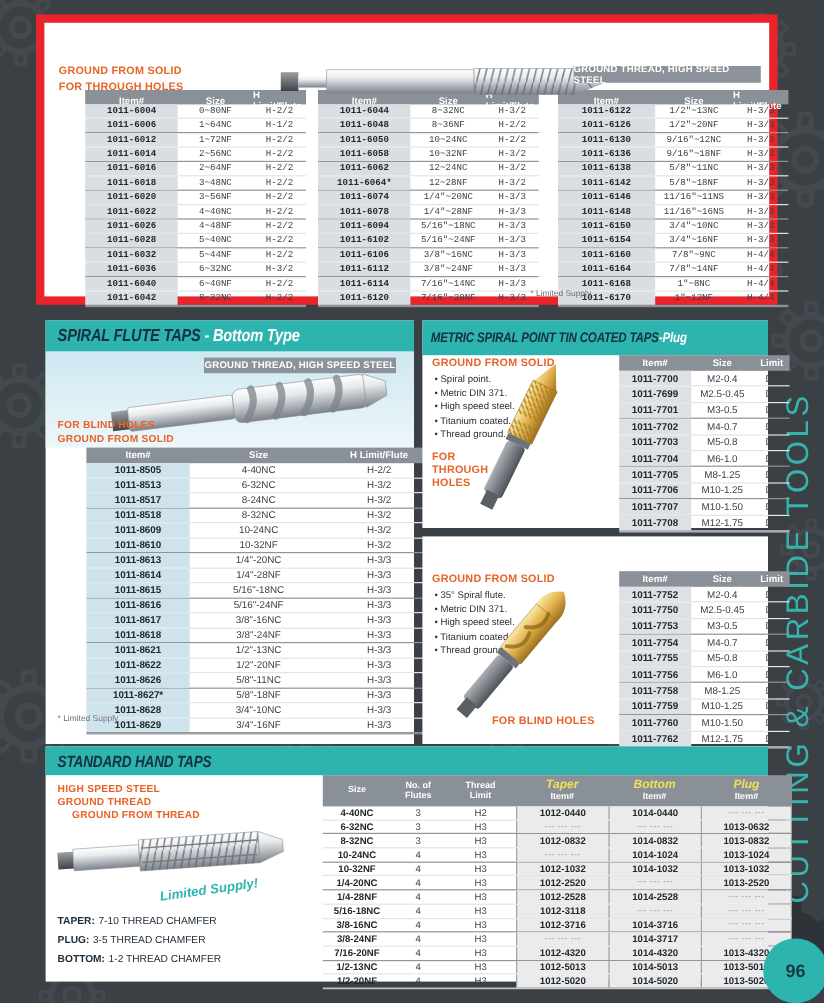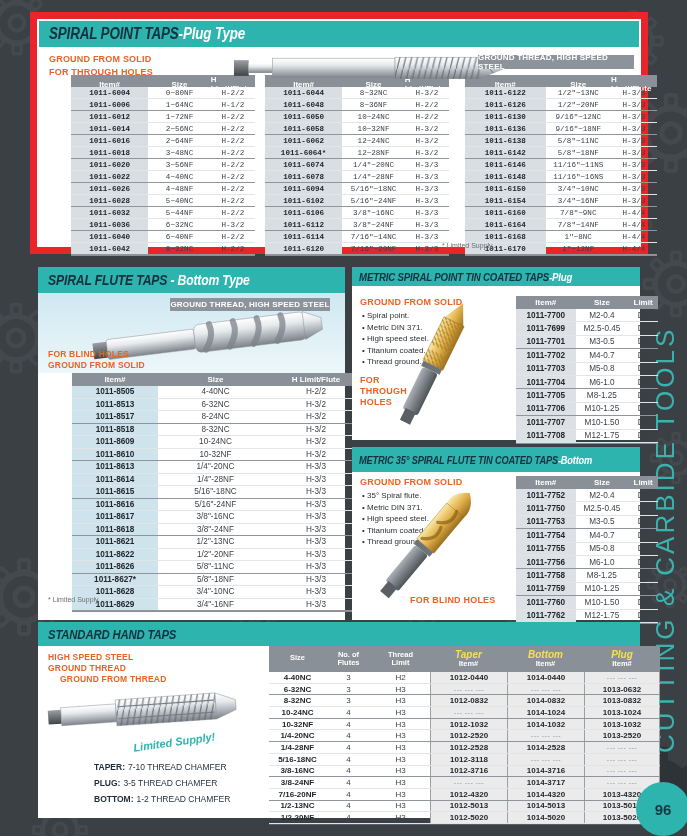--- a/index.html
+++ b/index.html
@@ -58,21 +58,21 @@
   .hand-tbl .tr:nth-child(9),.hand-tbl .tr:nth-child(11){border-bottom:1px solid #8f959b;}
   .hand-tbl .c3,.hand-tbl .c4,.hand-tbl .c5{background:#ebebeb;font-weight:bold;color:#22272c;border-left:1px solid #9aa0a5;}
   .hand-tbl .c5{border-right:1px solid #9aa0a5;}
   .hand-tbl .dash{color:#8d9298;font-weight:normal;letter-spacing:.5px;font-size:7px;}
   .hh{display:flex;flex-direction:column;align-items:center;justify-content:center;line-height:1.1;}
   .hl1,.hl2{font-size:7.5px;color:#fff;font-weight:bold;}
   .yel{color:#f4e054;font-style:italic;font-size:10px;}
   
   .bullets{position:absolute;font-size:8px;color:#2b3035;line-height:11.5px;z-index:3;}
   .bullets div::before{content:"• ";color:#2b3035;}
-  .chamfer{position:absolute;font-size:8.5px;color:#1d2c38;z-index:3;margin-left:46px;}
+  .chamfer{position:absolute;font-size:8.5px;color:#1d2c38;z-index:3;}
   .chamfer b{margin-right:3px;}
   .limited{position:absolute;color:#2eb4ae;font-weight:bold;font-style:italic;font-size:11px;transform:rotate(-8deg);z-index:3;}
   
   .side-title{position:absolute;left:646px;top:290px;width:38px;height:500px;z-index:1;
       writing-mode:vertical-rl;transform:rotate(180deg);display:flex;align-items:center;justify-content:center;
       font-size:26px;letter-spacing:3px;color:#38bdb7;opacity:.92;}
   .page-badge{position:absolute;left:636px;top:782px;width:54px;height:54px;border-radius:50%;background:#2eb4ae;
       display:flex;align-items:center;justify-content:center;font-weight:bold;font-size:15px;color:#173843;z-index:4;}
   .tapimg{position:absolute;z-index:3;}
 </style>
@@ -181,23 +181,20 @@
     </svg>
   <svg class="bggear" style="left:30px;top:800px;width:60px;height:60px" viewBox="-42 -42 84 84">
       <use href="#gear" stroke="#4d5358"></use>
     </svg>
   <svg class="bggear" style="left:612px;top:742px;width:96px;height:96px;opacity:1" viewBox="-42 -42 84 84">
       <use href="#gearf" fill="#2e3337"></use>
     </svg>
 
   <div style="position:absolute;left:30px;top:12px;width:618px;height:242px;background:#e9242b;z-index:2">
     <div style="position:absolute;inset:7px;background:#fff">
-      <div class="titlebar" style="left:2px;top:2px;right:2px;height:26px;font-size:16px">
-        <span class="cond"><span class="tdark">SPIRAL POINT TAPS</span><span class="twhite">-Plug Type</span></span>
-      </div>
       <div class="orange" style="left:12px;top:35px;font-size:9px">GROUND FROM SOLID</div>
       <div class="orange" style="left:12px;top:48px;font-size:9px">FOR THROUGH HOLES</div>
 
       <svg class="tapimg" style="left:195px;top:26px" width="275" height="46" viewBox="0 0 280 46">
         <rect x="2" y="15" width="15" height="16" fill="url(#dgv)"></rect>
         <rect x="17" y="18" width="24" height="10" fill="url(#sg)"></rect>
         <rect x="41" y="13" width="125" height="20" fill="url(#sg)" stroke="#8a9096" stroke-width=".5"></rect>
         <rect x="166" y="12" width="86" height="22" fill="url(#sg)" stroke="#8a9096" stroke-width=".5"></rect>
         <rect x="166" y="12" width="86" height="22" fill="url(#thr)" opacity=".8"></rect>
         <polygon points="252,12 278,23 252,34" fill="url(#sg)" stroke="#8a9096" stroke-width=".5"></polygon>
@@ -568,21 +565,21 @@
             <div class="td c0">1011-8629</div>
             <div class="td c1">3/4"-16NF</div>
             <div class="td c2">H-3/3</div>
           </div>
         </div>
     </div>
     <div class="footnote" style="left:10px;top:329px">* Limited Supply</div>
   </div>
 
   <div class="panel" style="left:352px;top:267px;width:288px;height:173px">
-    <div class="titlebar" style="height:19px;font-size:11.5px;padding-left:7px">
+    <div class="titlebar" style="height:29px;font-size:11.5px;padding-left:7px">
       <span class="cond"><span class="tdark">METRIC SPIRAL POINT TIN COATED TAPS</span><span class="twhite">-Plug</span></span>
     </div>
     <div class="orange" style="left:8px;top:30px;font-size:9px">GROUND FROM SOLID</div>
     <div class="bullets" style="left:10px;top:43px">
       <div>Spiral point.</div>
       <div>Metric DIN 371.</div>
       <div>High speed steel.</div>
       <div>Titanium coated.</div>
       <div>Thread ground.</div>
     </div>
@@ -654,23 +651,20 @@
           <div class="tr">
             <div class="td c0">1011-7708</div>
             <div class="td c1">M12-1.75</div>
             <div class="td c2">D6</div>
           </div>
         </div>
     </div>
   </div>
 
   <div class="panel" style="left:352px;top:447px;width:288px;height:173px">
-    <div class="titlebar" style="height:25px;font-size:11px;padding-left:7px">
-      <span class="cond"><span class="tdark">METRIC 35° SPIRAL FLUTE TIN COATED TAPS</span><span class="twhite">-Bottom</span></span>
-    </div>
     <div class="orange" style="left:8px;top:30px;font-size:9px">GROUND FROM SOLID</div>
     <div class="bullets" style="left:10px;top:43px">
       <div>35° Spiral flute.</div>
       <div>Metric DIN 371.</div>
       <div>High speed steel.</div>
       <div>Titanium coated.</div>
       <div>Thread ground.</div>
     </div>
     <div class="orange" style="left:58px;top:148px;font-size:9px">FOR BLIND HOLES</div>
 

